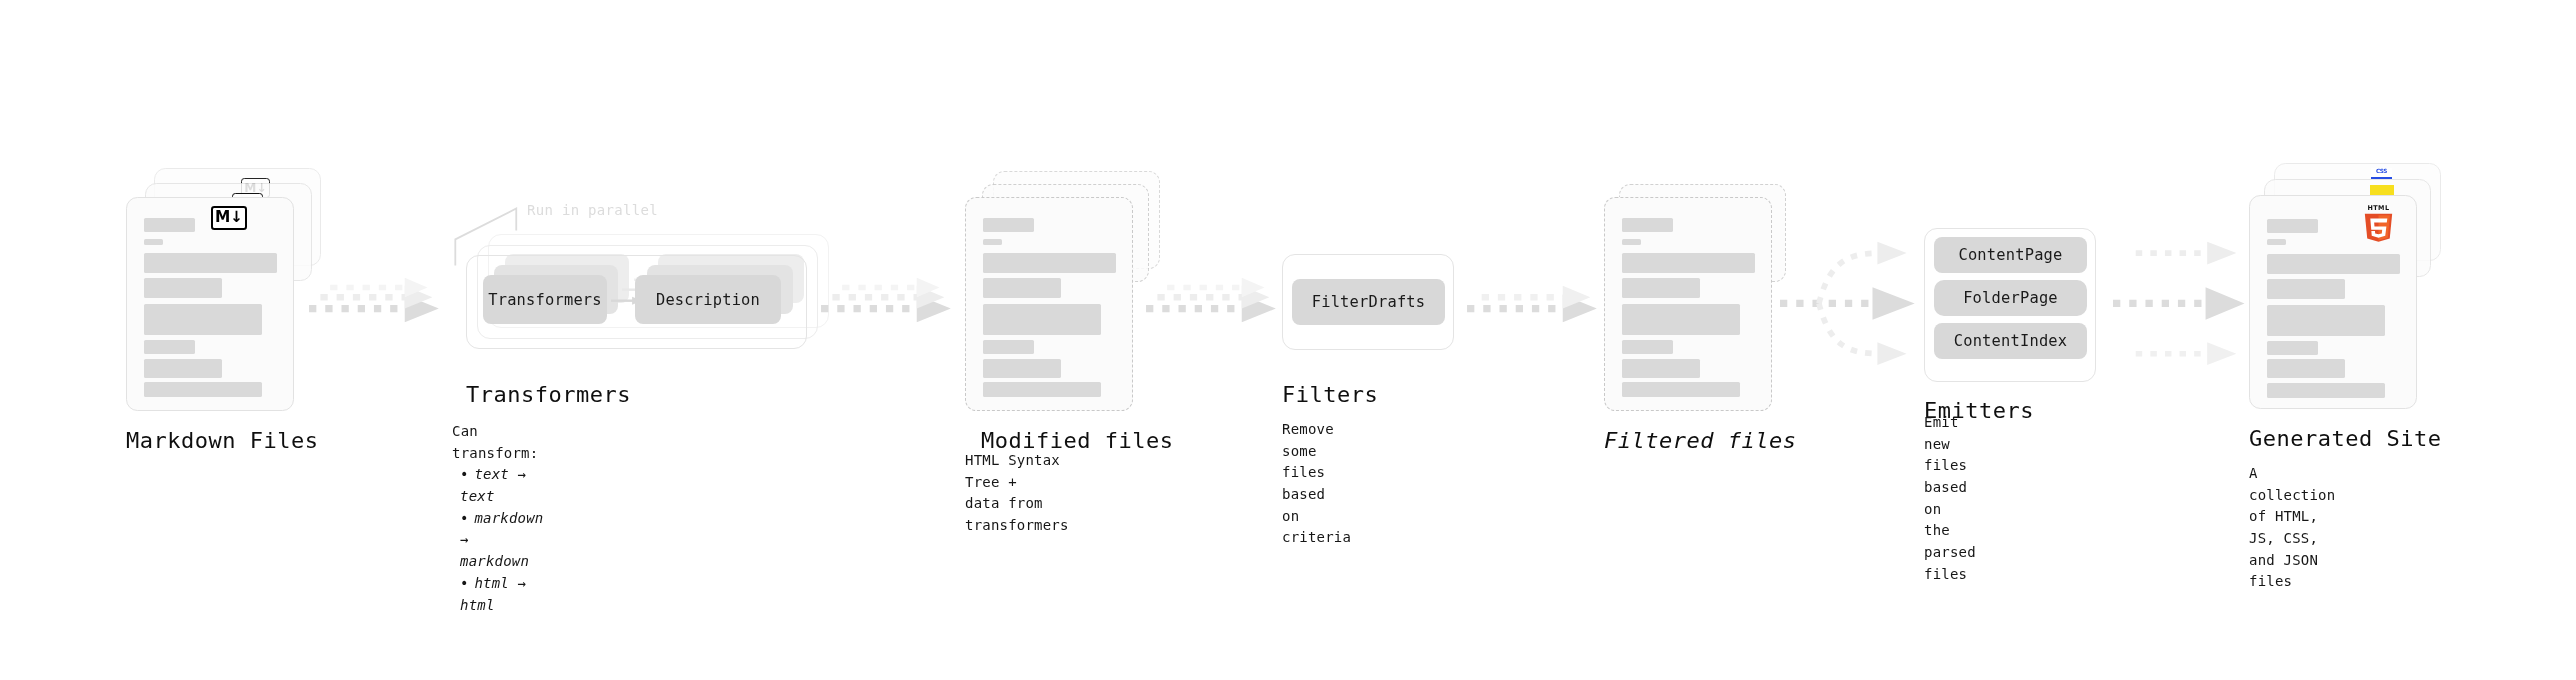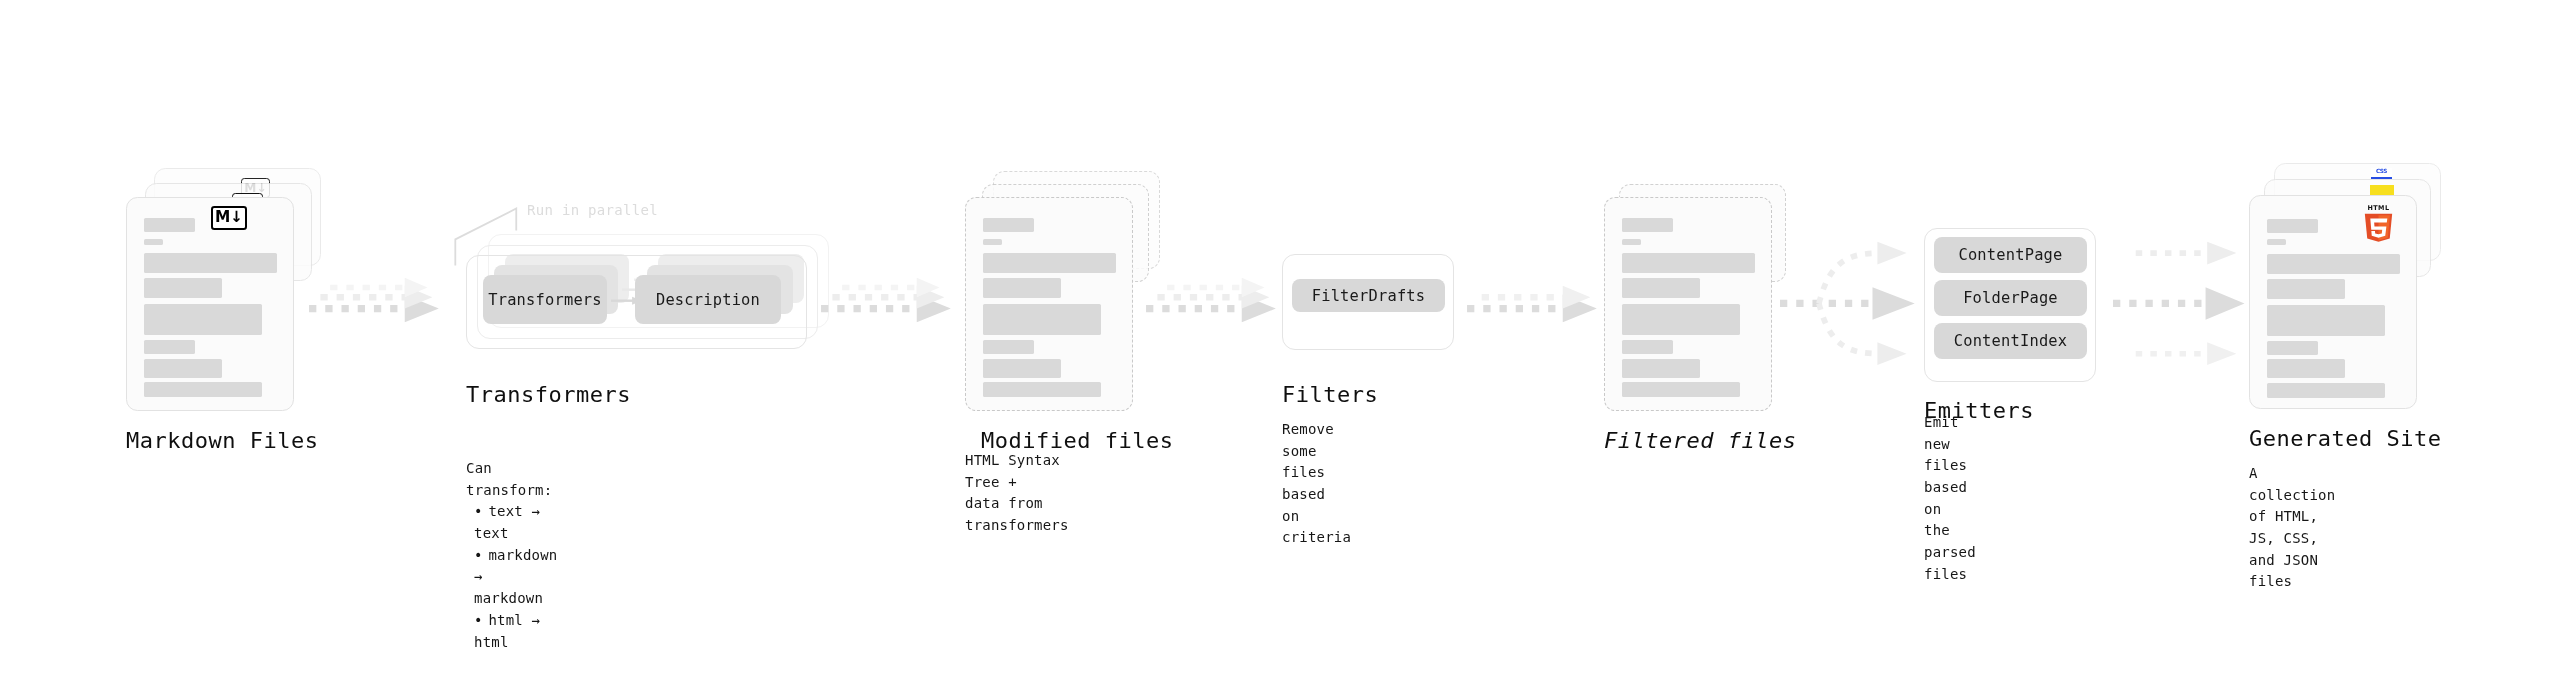--- a/index.html
+++ b/index.html
@@ -122,21 +122,21 @@
   }
   .sublist {
     position: absolute;
     font-size: 14px;
     line-height: 1.55;
     color: #161616;
     letter-spacing: 0.2px;
   }
   .sublist ul { list-style: none; }
   .sublist li::before { content: "\2022"; margin-right: 5.7px; }
-  .sublist li { padding-left: 8.1px; }
+  .sublist li { padding-left: 8.1px; font-style: italic; }
 
   .parallel-label {
     position: absolute;
     font-size: 14px;
     color: #dcdcdc;
     letter-spacing: 0.3px;
     white-space: nowrap;
   }
 
   svg { position: absolute; overflow: visible; }
@@ -204,21 +204,21 @@
     <div class="proc-box" style="left:466px; top:255px; width:341px; height:94px;"></div>
     <div class="pill" style="left:483px; top:275px; width:124px; height:49px;">Transformers</div>
     <div class="pill" style="left:635px; top:275px; width:146px; height:49px;">Description</div>
     <svg style="left:611px; top:295px;" width="32.5" height="11.4" viewBox="0 0 40 14">
       <line x1="0" y1="7" x2="28" y2="7" stroke="#d8d8d8" stroke-width="3"></line>
       <polygon points="26,2 38,7 26,12" fill="#d8d8d8"></polygon>
     </svg>
 
     <div class="title" style="left:466px; top:382px;">Transformers</div>
 
-    <div class="sublist" style="left:466px; top:421px;margin-top:37px;">
+    <div class="sublist" style="left:452px; top:421px;">
       <div>Can transform:</div>
       <ul>
         <li>text → text</li>
         <li>markdown → markdown</li>
         <li>html → html</li>
       </ul>
     </div>
   </div>
 
   <svg style="left:821px; top:268px;" width="138" height="73" viewBox="0 0 170 90">
@@ -252,21 +252,21 @@
     <line x1="0" y1="50" x2="124" y2="50" stroke="#dcdcdc" stroke-width="9" stroke-dasharray="9 11"></line>
     <polygon points="118,33 160,50 118,67" fill="#dcdcdc"></polygon>
     <line x1="14" y1="36" x2="124" y2="36" stroke="#ededed" stroke-width="8" stroke-dasharray="9 11"></line>
     <polygon points="118,22 152,36 118,50" fill="#ededed"></polygon>
     <line x1="26" y1="24" x2="124" y2="24" stroke="#f4f4f4" stroke-width="7" stroke-dasharray="9 11"></line>
     <polygon points="118,12 146,24 118,36" fill="#f4f4f4"></polygon>
   </svg>
 
   <div class="node">
     <div class="proc-box" style="left:1282px; top:254px; width:172px; height:96px;"></div>
-    <div class="pill" style="left:1292px; top:279px; width:153px; height:33px;">FilterDrafts</div>
+    <div class="pill" style="left:1292px; top:279px; width:153px; height:46px;">FilterDrafts</div>
     <div class="title" style="left:1282px; top:382px;text-align:right;">Filters</div>
     <div class="subtitle" style="left:1282px; top:419px;">Remove some files based
 on criteria</div>
   </div>
 
   <svg style="left:1467px; top:268px;" width="138" height="73" viewBox="0 0 170 90">
     <line x1="0" y1="50" x2="124" y2="50" stroke="#dcdcdc" stroke-width="9" stroke-dasharray="9 11"></line>
     <polygon points="118,33 160,50 118,67" fill="#dcdcdc"></polygon>
     <line x1="18" y1="36" x2="124" y2="36" stroke="#f0f0f0" stroke-width="8" stroke-dasharray="9 11"></line>
     <polygon points="118,22 152,36 118,50" fill="#f0f0f0"></polygon>
@@ -292,21 +292,21 @@
     <polygon points="114,58 166,78 114,98" fill="#dcdcdc"></polygon>
     <path d="M 48,78 C 62,22 88,16 126,16" fill="none" stroke="#ededed" stroke-width="7" stroke-dasharray="8 10"></path>
     <polygon points="120,2 156,16 120,30" fill="#ededed"></polygon>
     <path d="M 48,78 C 62,134 88,140 126,140" fill="none" stroke="#ededed" stroke-width="7" stroke-dasharray="8 10"></path>
     <polygon points="120,126 156,140 120,154" fill="#ededed"></polygon>
   </svg>
 
   <div class="node">
     <div class="proc-box" style="left:1924px; top:228px; width:172px; height:154px;"></div>
     <div class="pill" style="left:1934px; top:237px; width:153px; height:36px;">ContentPage</div>
-    <div class="pill" style="left:1934px; top:280px; width:153px; height:36px;">FolderPage</div>
+    <div class="pill" style="left:1934px; top:280px; width:153px; height:36px;border-radius:10px;">FolderPage</div>
     <div class="pill" style="left:1934px; top:323px; width:153px; height:36px;">ContentIndex</div>
 
     <div class="title" style="left:1924px; top:398px;">Emitters</div>
     <div class="subtitle" style="left:1924px; top:412px;">Emit new files based on
 the parsed files</div>
   </div>
 
   <svg style="left:2113px; top:240px;" width="138" height="126" viewBox="0 0 170 155">
     <line x1="28" y1="16" x2="122" y2="16" stroke="#ededed" stroke-width="7" stroke-dasharray="8 10"></line>
     <polygon points="116,2 152,16 116,30" fill="#ededed"></polygon>

